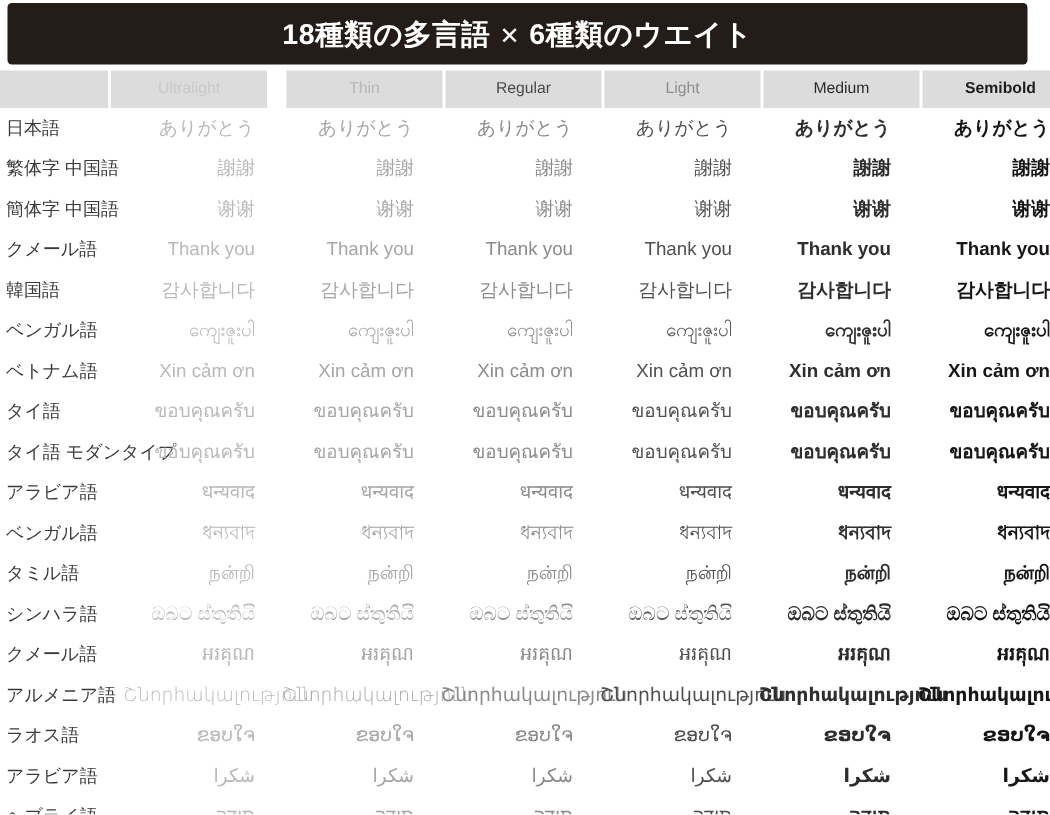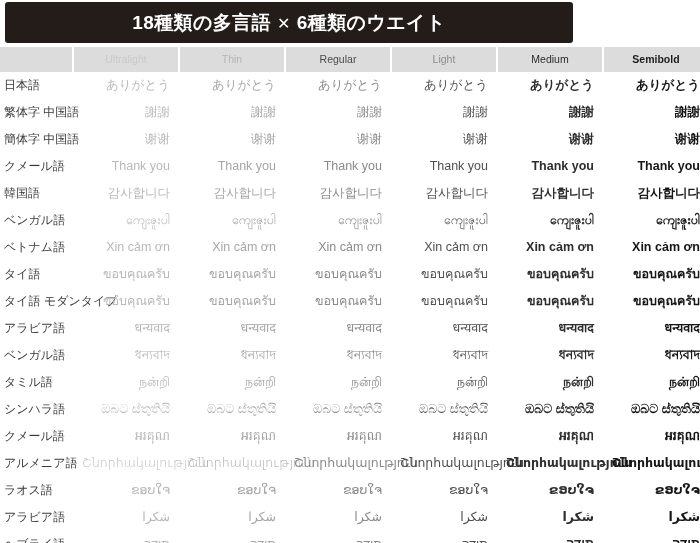--- a/index.html
+++ b/index.html
@@ -16,21 +16,21 @@
     position: relative;
     overflow: hidden;
     background: #ffffff;
   }
 
   
   #title-bar {
     position: absolute;
     left: 5px;
     top: 2px;
-    width: 568px;
+    width: 680px;
     height: 41px;
     background: #241c19;
     border-radius: 3px;
     display: flex;
     align-items: center;
     justify-content: center;
   }
   #title-text {
     color: #ffffff;
     font-size: 19px;
@@ -75,21 +75,21 @@
   
   #header-row .cell {
     background: #dcdcdc;
     height: 25px;
     line-height: 25px;
     text-align: center;
     font-size: 10.5px;
   }
   #header-row .h0 { color: #dcdcdc; }
   #header-row .h1 { color: #c9c9c9; font-weight: 300; }
-  #header-row .h2 { color: #b5b5b5; font-weight: 300; }
+  #header-row .h2 { color: #b5b5b5; font-weight: 300; margin-left: 11px; }
   #header-row .h3 { color: #8e8e8e; font-weight: 400; }
   #header-row .h4 { color: #4a4a4a; font-weight: 400; }
   #header-row .h5 { color: #2b2b2b; font-weight: normal; }
   #header-row .h6 { color: #1d1d1d; font-weight: bold; }
 
   
   .data-row {
     height: 27px;
   }
   .data-row .cell {

